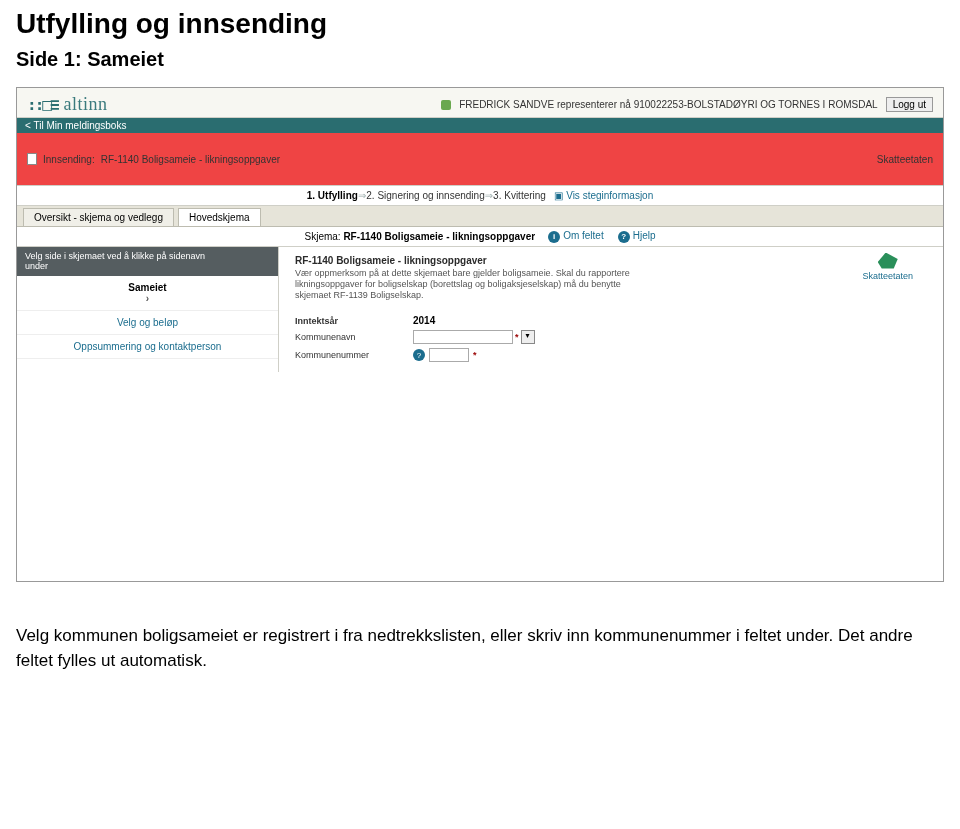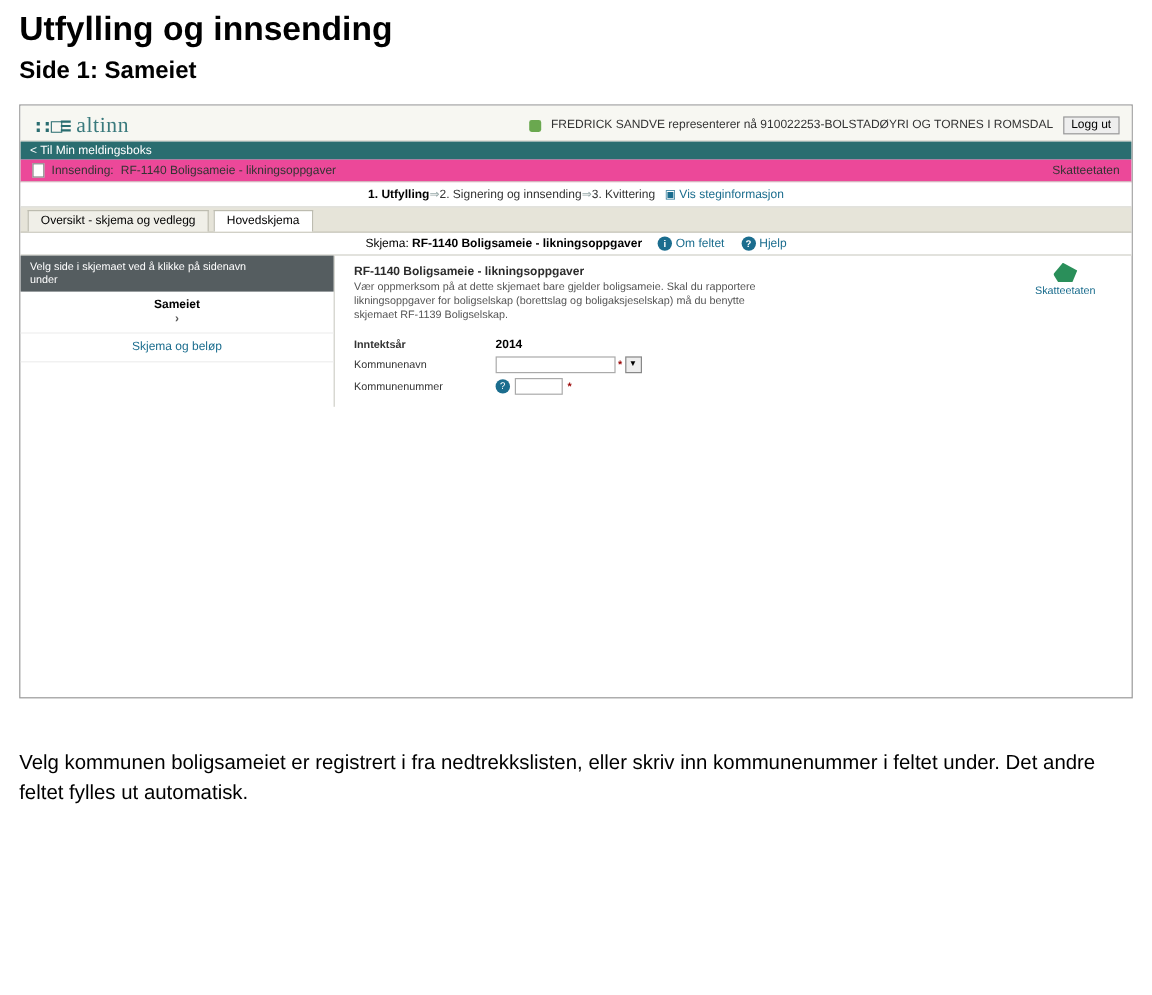--- a/index.html
+++ b/index.html
@@ -9,21 +9,21 @@
   .app-frame { margin: 0 16px 24px; border: 1px solid #999; background: #fff; height: 495px; position: relative; overflow: hidden; }
   .topbar { display: flex; align-items: center; justify-content: space-between; padding: 6px 10px 2px; background: #f7f7f2; border-bottom: 1px solid #cfcfc7; font-size: 10px; color: #333; }
   .topbar-left { display: flex; align-items: center; gap: 6px; }
   .logo-glyph { font-family: monospace; font-size: 16px; color: #2a6d70; letter-spacing: -2px; font-weight: bold; }
   .logo-text { font-family: Georgia, serif; font-size: 18px; color: #3a7a7d; letter-spacing: 0.5px; }
   .topbar-right { display: flex; align-items: center; gap: 8px; }
   .person-icon { width: 10px; height: 10px; background: #6aa84f; border-radius: 2px; display: inline-block; }
   .logout-btn { border: 1px solid #999; background: #eee; padding: 1px 6px; font-size: 10px; cursor: pointer; }
   .back-bar { background: #2a6d70; color: #fff; font-size: 10px; padding: 2px 8px; }
   .back-bar a { color: #fff; text-decoration: none; }
-  .sending-bar { background: #ec4899; border-bottom: 1px solid #cfcfc7; display: flex; align-items: center; justify-content: space-between; padding: 3px 10px; font-size: 10px; color: #333; }
+  .sending-bar { background: #ef4444; border-bottom: 1px solid #cfcfc7; display: flex; align-items: center; justify-content: space-between; padding: 20px 10px; font-size: 10px; color: #333; }
   .sending-left { display: flex; align-items: center; gap: 6px; }
   .doc-icon { width: 10px; height: 12px; border: 1px solid #888; background: #fff; display: inline-block; }
   .steps-bar { background: #fff; display: flex; align-items: center; justify-content: center; gap: 0; padding: 4px 0; font-size: 10px; color: #333; border-bottom: 1px solid #cfcfc7; }
   .steps-bar .active { color: #000; font-weight: bold; }
   .steps-bar .link { color: #1b6d8e; }
   .arrow { color: #9aa; }
   .tabs-bar { background: #e6e4d9; padding: 2px 0 0 6px; font-size: 10px; display: flex; gap: 4px; border-bottom: 1px solid #bdbcb0; }
   .tab { padding: 3px 10px; border: 1px solid #bdbcb0; border-bottom: none; background: #f0efe8; cursor: pointer; }
   .tab.active { background: #fff; font-weight: normal; }
   .schema-bar { background: #fff; border-bottom: 1px solid #cfcfc7; display: flex; justify-content: center; align-items: center; padding: 3px 10px; font-size: 10px; gap: 13px; }
@@ -120,21 +120,24 @@
     <div class="sidebar">
       <div class="sidebar-head">
         <span>Velg side i skjemaet ved å klikke på sidenavn</span><br>
         <span>under</span>
       </div>
       <div class="side-item active">
         <span>Sameiet</span>
         <span class="chev">›</span>
       </div>
       <div class="side-item">
-        <span>Skjema og beløp</span>
+        <span>Velg og beløp</span>
+      </div>
+      <div class="side-item">
+        <span>Oppsummering og kontaktperson</span>
       </div>
     </div>
 
     <div class="mainpane">
       <div class="agency-block">
         <div class="agency-logo"></div>
         <div class="agency-name">Skatteetaten</div>
       </div>
 
       <div class="form-title">RF-1140 Boligsameie - likningsoppgaver</div>

